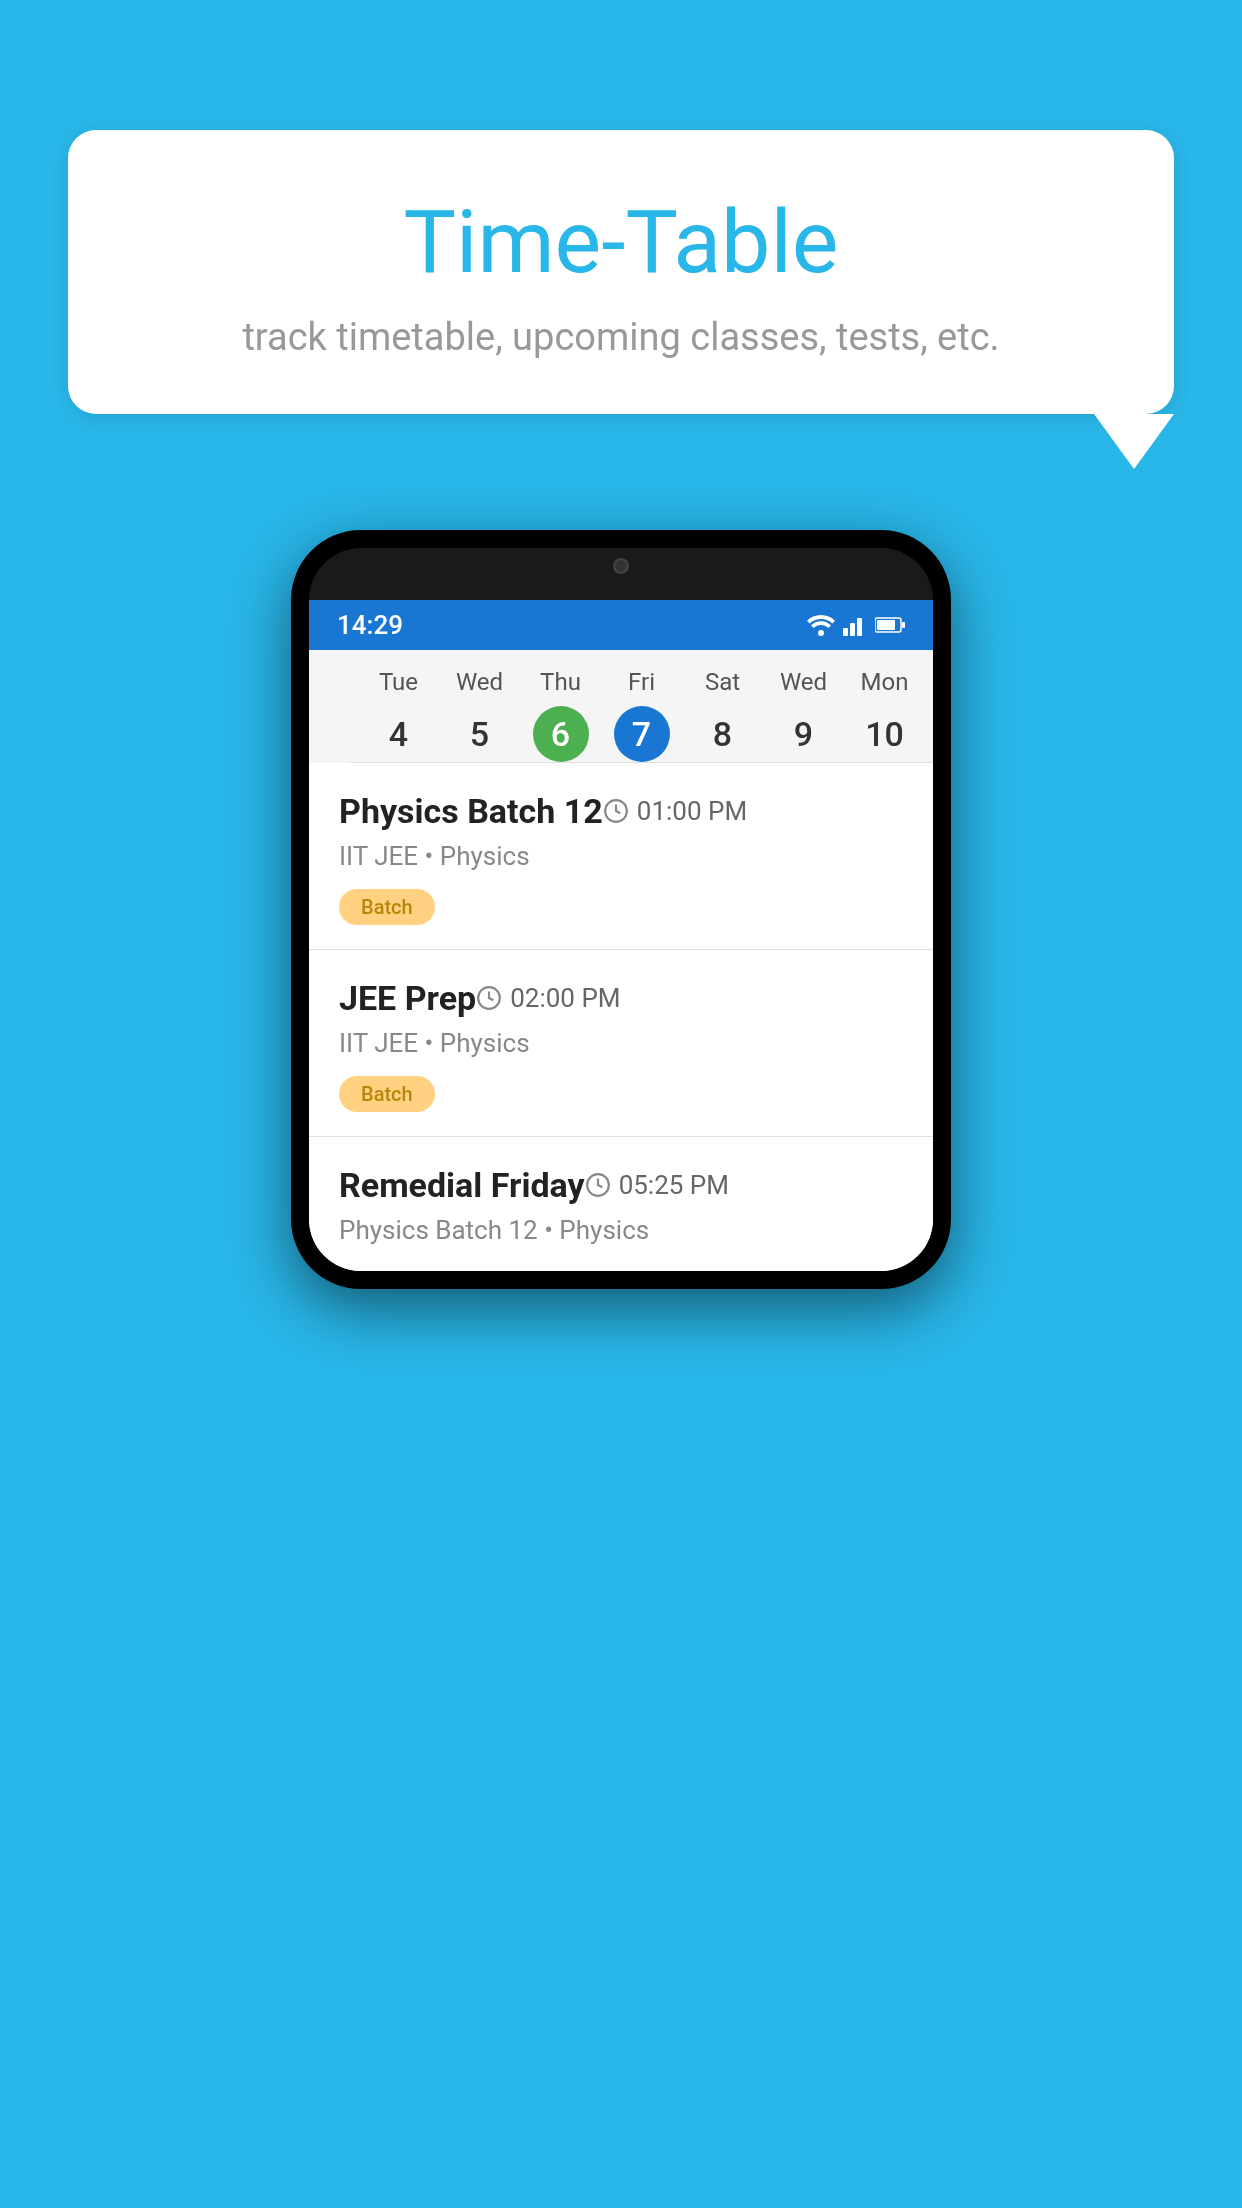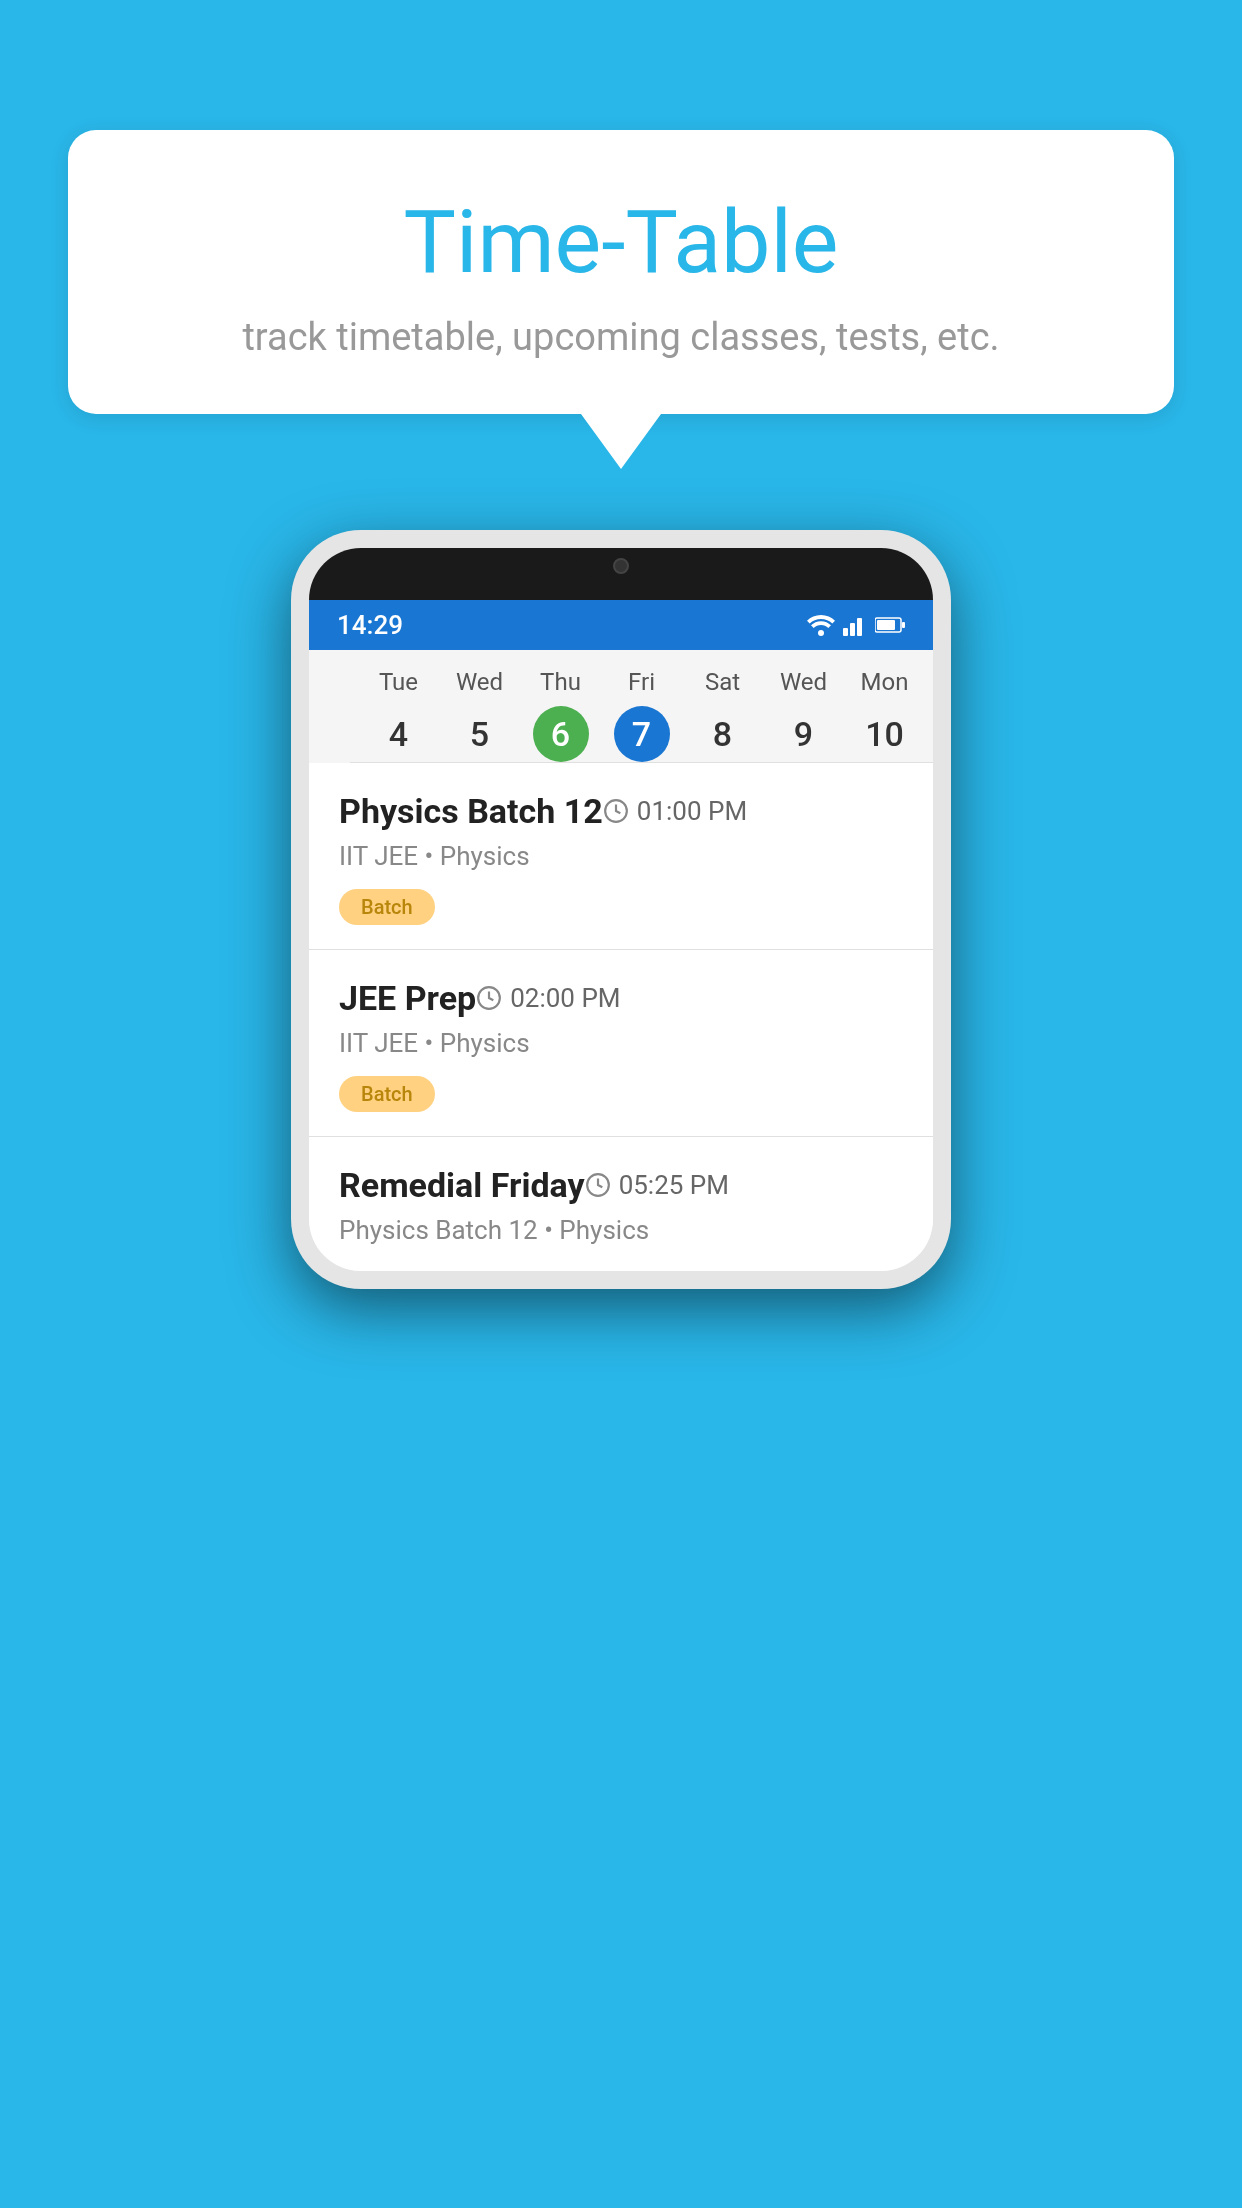--- a/index.html
+++ b/index.html
@@ -15,21 +15,21 @@
     }
 
     
     .speech-bubble-wrapper {
       position: absolute;
       top: 130px;
       left: 68px;
       right: 68px;
       display: flex;
       flex-direction: column;
-      align-items: center;
+      align-items: flex-end;
     }
 
     .speech-bubble {
       background: #fff;
       border-radius: 28px;
       padding: 60px 40px 55px;
       text-align: center;
       width: 100%;
       box-shadow: 0 4px 20px rgba(0,0,0,0.1);
     }
@@ -59,21 +59,21 @@
     
     .phone-wrapper {
       position: absolute;
       top: 530px;
       left: 50%;
       transform: translateX(-50%);
       width: 660px;
     }
 
     .phone-outer {
-      background: #e5e5e5;
+      background: #000000;
       border-radius: 70px;
       padding: 18px 18px;
       box-shadow: 0 20px 60px rgba(0,0,0,0.5);
       position: relative;
     }
 
     
     .phone-top-bar {
       background: #1a1a1a;
       height: 52px;

